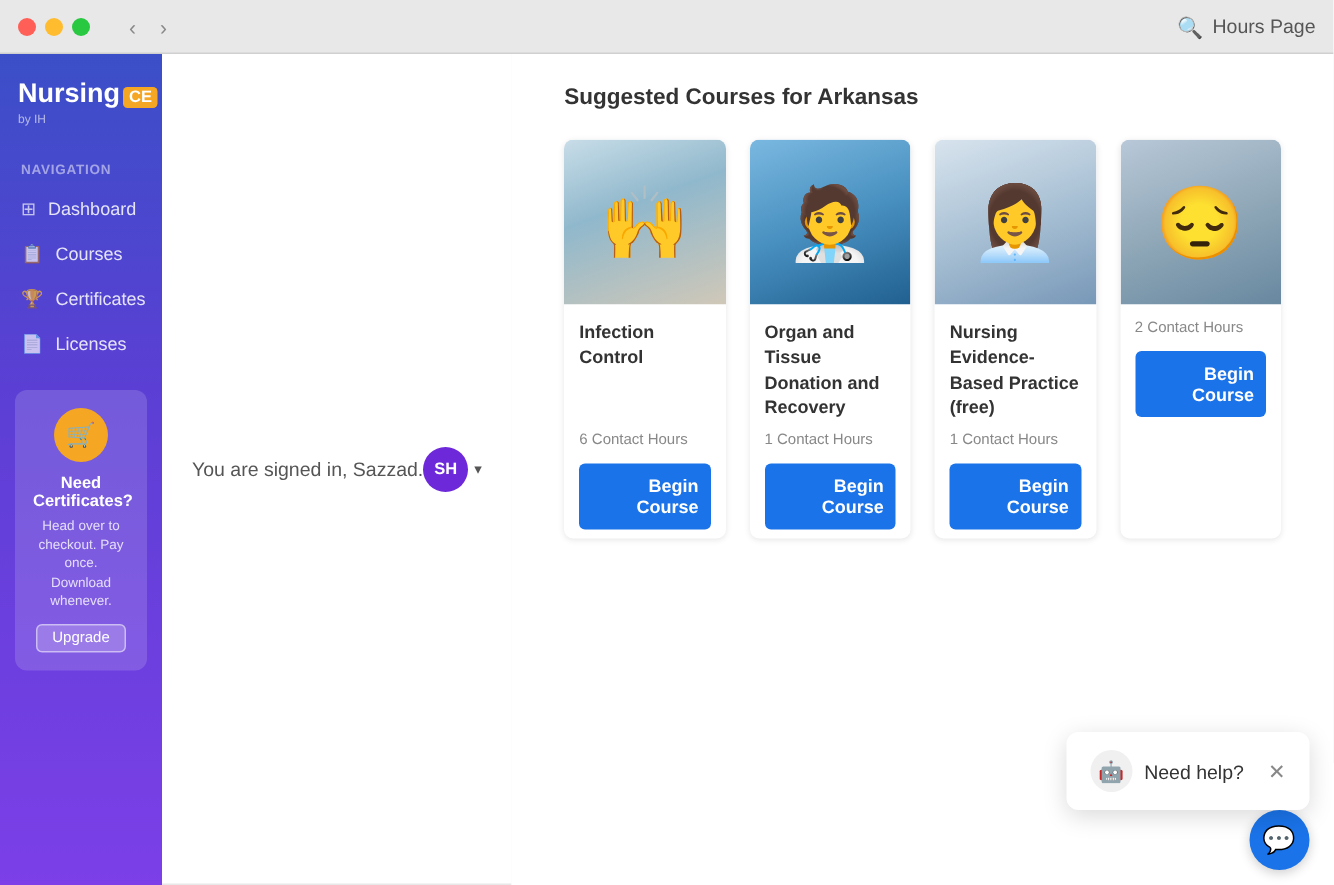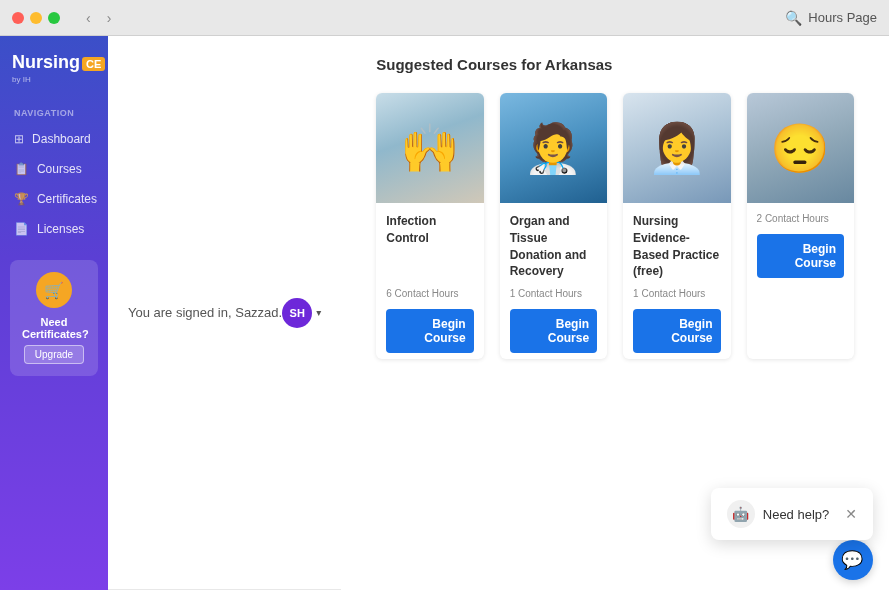--- a/index.html
+++ b/index.html
@@ -297,20 +297,21 @@
       <span>Certificates</span>
     </div>
     <div class="sidebar-item">
       <span class="sidebar-icon">📄</span>
       <span>Licenses</span>
     </div>
 
     <div class="sidebar-promo">
       <div class="promo-cart-icon">🛒</div>
       <div class="promo-title">Need Certificates?</div>
+      <div class="promo-desc">Head over to checkout. Pay once. Download whenever.</div>
       <button class="upgrade-btn">Upgrade</button>
     </div>
   </div>
 
   <div class="main-content">
 
     <div class="top-bar">
       <span class="signed-in-text">You are signed in, Sazzad.</span>
       <div class="avatar-area">
         <div class="user-avatar">SH</div>

